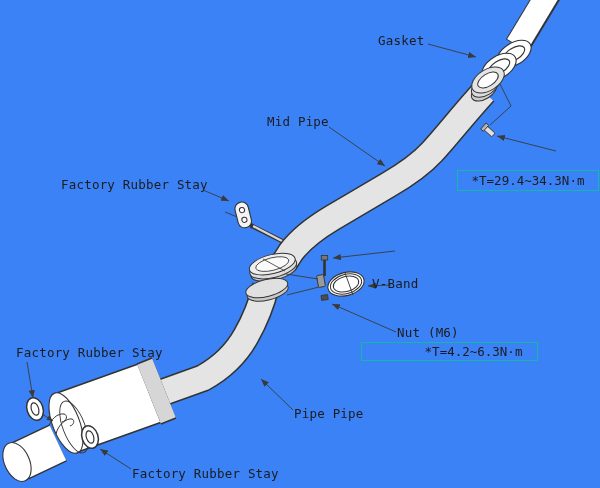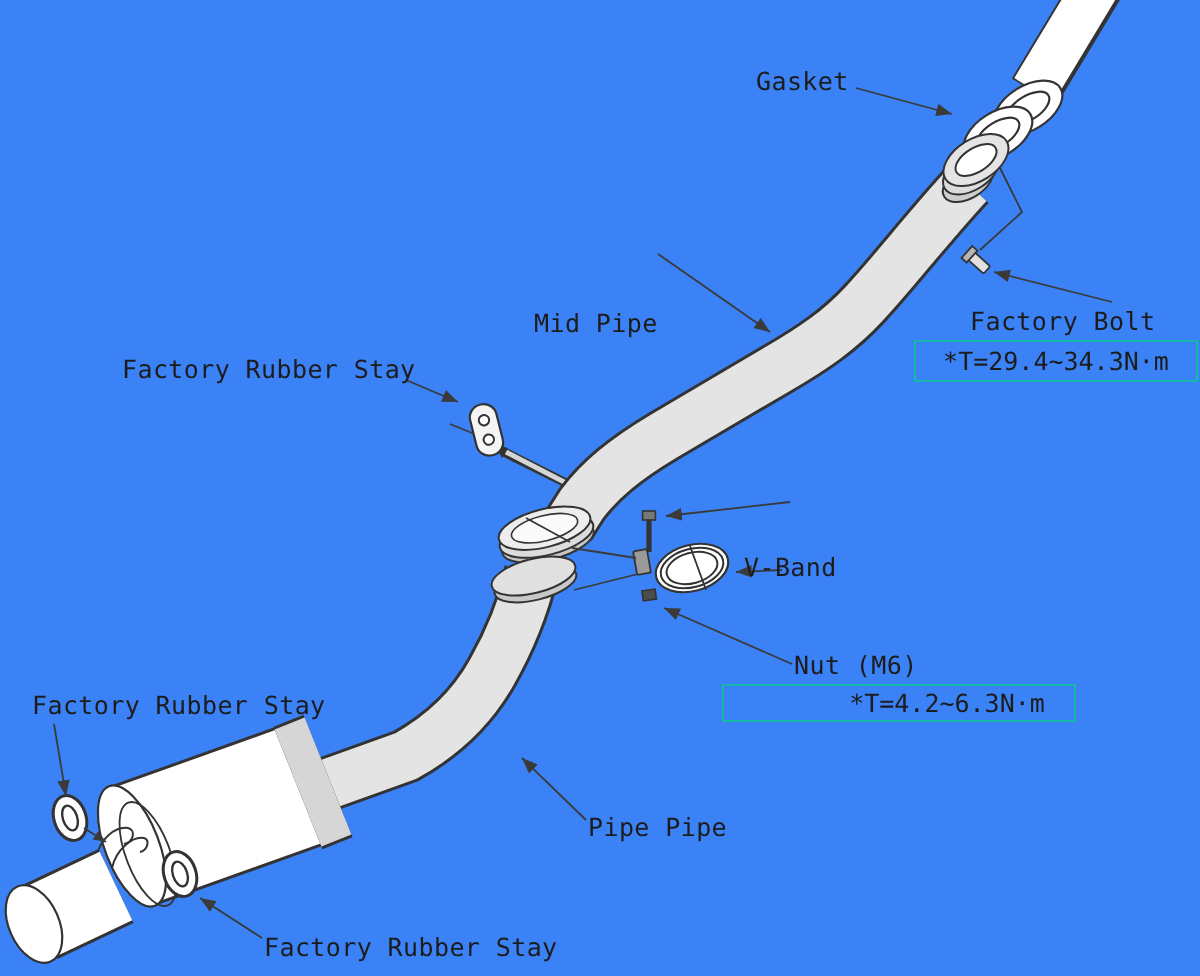--- a/index.html
+++ b/index.html
@@ -162,22 +162,21 @@
     <path d="M287,295 L319,287"></path>
     <path d="M396,332 L332,304" marker-end="url(#arr)"></path>
     <path d="M293,410 L261,379" marker-end="url(#arr)"></path>
     <path d="M27,362 L33,398" marker-end="url(#arr)"></path>
     <path d="M131,469 L100,449" marker-end="url(#arr)"></path>
     <path d="M42,414 L53,421" marker-end="url(#arrs)"></path>
   </g>
 </svg>
 
 <div class="lbl" style="left:378px; top:33px;">Gasket</div>
-<div class="lbl" style="left:267px; top:114px;margin-top:40px;">Mid Pipe</div>
-<div class="lbl" style="left:485px; top:153px;">Factory Bolt</div>
+<div class="lbl" style="left:267px; top:114px;">Mid Pipe</div>
 <div class="torque" style="left:457px; top:170px; width:140px; height:19px;">*T=29.4~34.3N·m</div>
 <div class="lbl" style="left:61px;  top:177px;">Factory Rubber Stay</div>
 <div class="lbl" style="left:372px; top:276px;">V-Band</div>
 <div class="lbl" style="left:397px; top:325px;">Nut (M6)</div>
 <div class="torque" style="left:361px; top:342px; width:127px; height:17px;padding-left:48px;">*T=4.2~6.3N·m</div>
 <div class="lbl" style="left:294px; top:406px;">Pipe Pipe</div>
 <div class="lbl" style="left:16px;  top:345px;">Factory Rubber Stay</div>
 <div class="lbl" style="left:132px; top:466px;">Factory Rubber Stay</div>
 
 </div>

